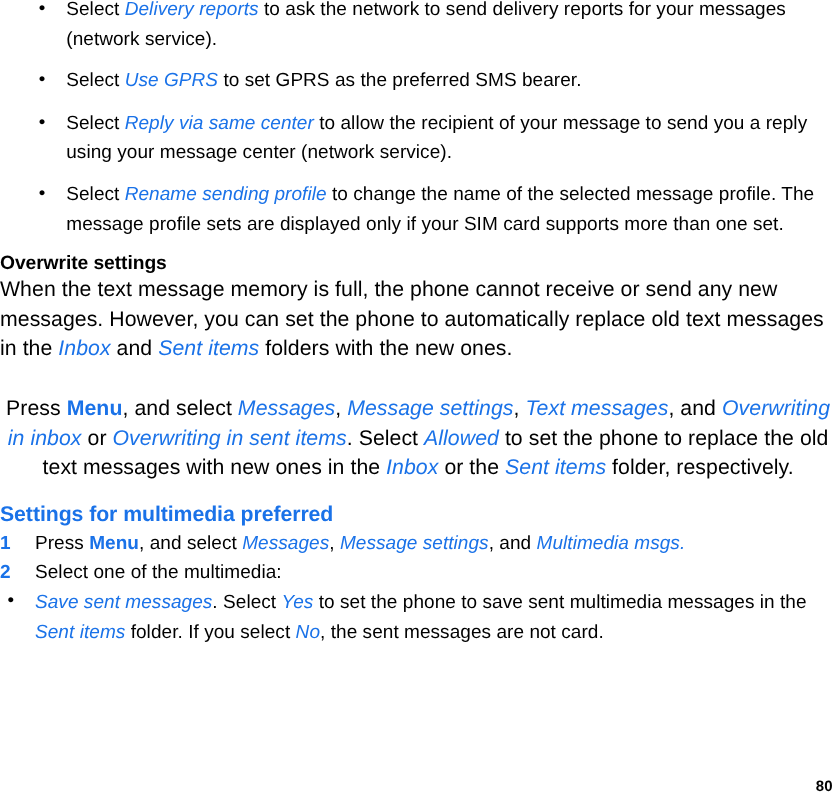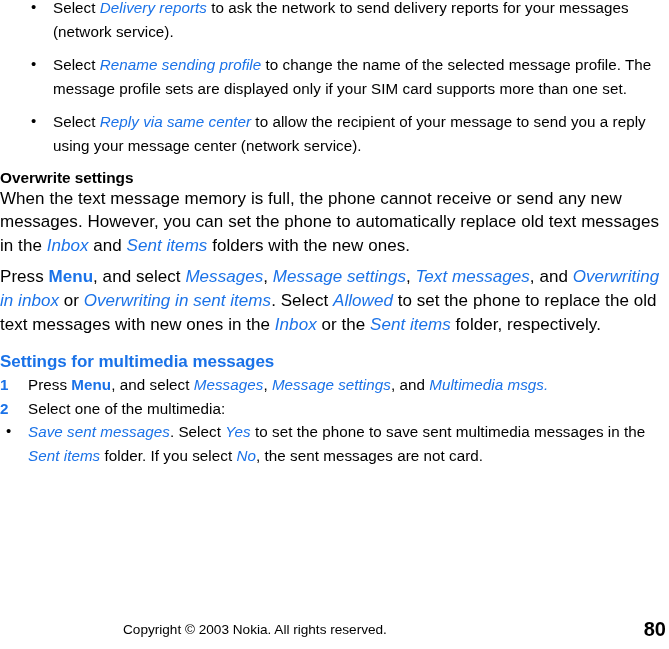--- a/index.html
+++ b/index.html
@@ -75,21 +75,21 @@
   }
 
   
   .para {
     font-size: 17px;
     line-height: 23.6px;
     margin: 0;
     padding: 0;
     letter-spacing: 0.05px;
   }
-  .para.spaced { margin-top: 8px; }
+  .para.spaced { margin-top: 24px; text-align: center; }
 
   
   .numlist {
     margin: 0;
     padding: 0;
     list-style: none;
   }
   .numlist > li {
     position: relative;
     padding-left: 28px;
@@ -128,51 +128,51 @@
     top: 0;
     font-size: 13.6px;
     line-height: 18px;
     color: #000;
     white-space: nowrap;
   }
   .footer-page {
     position: absolute;
     right: 3px;
     top: -2px;
-    font-size: 20px;
+    font-size: 12px;
     font-weight: bold;
     line-height: 20px;
     color: #000;
   }
 </style>
 </head>
 <body>
 
 <div class="page">
   <div class="content">
 
     <ul class="bullets-indent" id="bullets-top">
         <li><span>Select </span><span class="ui">Delivery reports</span><span> to ask the network to send delivery reports for your messages (network service).</span></li>
+        <li><span>Select </span><span class="ui">Use GPRS</span><span> to set GPRS as the preferred SMS bearer.</span></li>
+        <li><span>Select </span><span class="ui">Reply via same center</span><span> to allow the recipient of your message to send you a reply using your message center (network service).</span></li>
         <li><span>Select </span><span class="ui">Rename sending profile</span><span> to change the name of the selected message profile. The message profile sets are displayed only if your SIM card supports more than one set.</span></li>
-        <li><span>Select </span><span class="ui">Reply via same center</span><span> to allow the recipient of your message to send you a reply using your message center (network service).</span></li>
       </ul>
 
     <div class="h-black">Overwrite settings</div>
 
     <p class="para" id="ow-p1"><span>When the text message memory is full, the phone cannot receive or send any new messages. However, you can set the phone to automatically replace old text messages in the </span><span class="ui">Inbox</span><span> and </span><span class="ui">Sent items</span><span> folders with the new ones.</span></p>
 
     <p class="para spaced" id="ow-p2"><span>Press </span><span class="key">Menu</span><span>, and select </span><span class="ui">Messages</span><span>, </span><span class="ui">Message settings</span><span>, </span><span class="ui">Text messages</span><span>, and </span><span class="ui">Overwriting in inbox</span><span> or </span><span class="ui">Overwriting in sent items</span><span>. Select </span><span class="ui">Allowed</span><span> to set the phone to replace the old text messages with new ones in the </span><span class="ui">Inbox</span><span> or the </span><span class="ui">Sent items</span><span> folder, respectively.</span></p>
 
-    <div class="h-blue">Settings for multimedia messages</div>
+    <div class="h-blue">Settings for multimedia preferred</div>
 
     <ol class="numlist" id="numlist">
         <li><span class="marker">1</span><span>Press </span><span class="key">Menu</span><span>, and select </span><span class="ui">Messages</span><span>, </span><span class="ui">Message settings</span><span>, and </span><span class="ui">Multimedia msgs.</span></li>
         <li><span class="marker">2</span><span>Select one of the multimedia:</span></li>
         <li class="bulleted"><span class="ui">Save sent messages</span><span>. Select </span><span class="ui">Yes</span><span> to set the phone to save sent multimedia messages in the </span><span class="ui">Sent items</span><span> folder. If you select </span><span class="ui">No</span><span>, the sent messages are not card.</span></li>
       </ol>
 
   </div>
 
   <div class="footer">
-    <div class="footer-copy">Copyright © 2003 Nokia. All rights reserved.</div>
     <div class="footer-page">80</div>
   </div>
 </div>
 
 </body></html>

